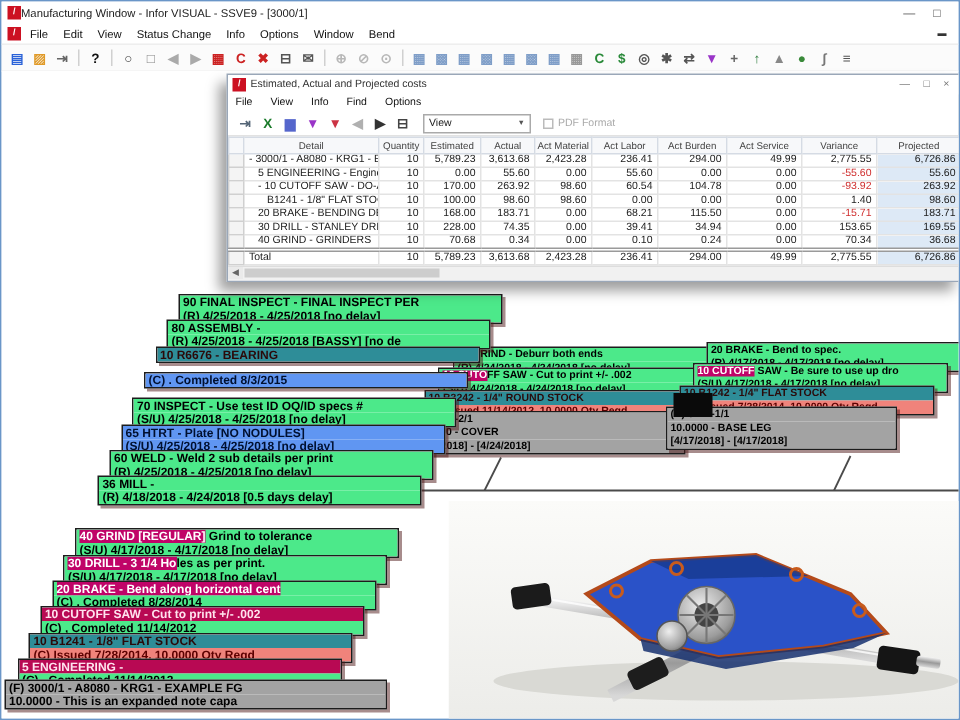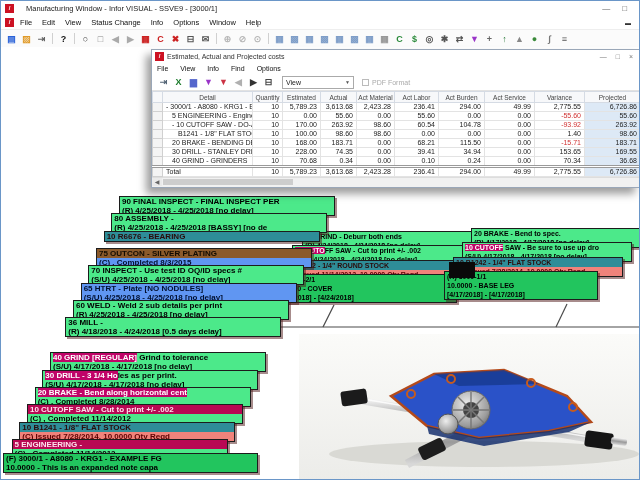--- a/index.html
+++ b/index.html
@@ -2,21 +2,21 @@
 <html><head>
 <meta charset="utf-8">
 <style>
   html,body{margin:0;padding:0;background:#9a9a9a;}
   .window{width:640px;height:480px;position:relative;background:#ffffff;border:1px solid #6a96c8;
           box-sizing:border-box;font-family:"Liberation Sans",sans-serif;overflow:hidden;}
   
   .titlebar{height:15px;display:flex;align-items:center;padding:0 4px;background:#fff;}
   .logo{width:9px;height:9px;background:#cc1122;color:#fff;font-size:6px;line-height:9px;
         text-align:center;font-weight:bold;flex:0 0 auto;}
-  .title-text{font-size:7.5px;color:#222;margin-left:12px;flex:1;white-space:nowrap;overflow:hidden;}
+  .title-text{font-size:7.5px;color:#222;margin-left:0;flex:1;white-space:nowrap;overflow:hidden;}
   .tb-btns{display:flex;gap:12px;font-size:8px;color:#555;margin-right:8px;}
   .tb-btns span{cursor:default;}
   .menubar{height:13px;display:flex;align-items:center;padding:0 4px;background:#fff;}
   .menubar .logo{margin-right:6px;}
   .mi{font-size:7.5px;color:#111;margin-right:10px;white-space:nowrap;}
   .mdi-restore{margin-left:auto;font-size:6px;color:#333;margin-right:4px;}
   .toolbar{height:17px;display:flex;align-items:center;padding:0 3px;background:#fbfbfb;
            border-top:1px solid #eee;border-bottom:1px solid #d9d9d9;}
   .ticon{width:15px;height:14px;font-size:9px;line-height:14px;text-align:center;font-weight:bold;
          flex:0 0 auto;overflow:hidden;}
@@ -55,21 +55,21 @@
   .card{position:absolute;border:1px solid #1c1c1c;box-shadow:2px 2px 0 rgba(80,25,25,.5);
         font-weight:bold;overflow:hidden;background:#fff;}
   .cline{padding:0 2px;white-space:nowrap;overflow:hidden;}
   .c-green{background:#4ce98a;color:#000;}
   .c-teal{background:#2e8d98;color:#2b0a0a;}
   .c-salmon{background:#f0837b;color:#5d0000;}
   .c-brown{background:#8b5a2b;color:#120b00;}
   .c-blue{background:#6096f2;color:#001030;}
   .c-yellow{background:#f7f768;color:#000;}
   .c-crimson{background:#b80953;color:#ffe3ee;}
-  .c-gray{background:#22c55e;color:#000;}
+  .c-gray{background:#a3a3a3;color:#000;}
   .hl{background:#c00468;color:#fff;}
   .blackbox{position:absolute;left:448px;top:261px;width:26px;height:16px;background:#0a0a0a;z-index:35;}
   .connectors{position:absolute;left:0;top:0;width:640px;height:480px;z-index:2;pointer-events:none;}
   .render3d{position:absolute;left:298px;top:333px;z-index:1;}
 </style>
 </head>
 <body>
 
 <div class="window">
 
@@ -85,21 +85,21 @@
   <div class="menubar">
     <div class="logo">/</div>
     <div id="main-menu" style="display:flex;align-items:center;">
         <span class="mi">File</span>
         <span class="mi">Edit</span>
         <span class="mi">View</span>
         <span class="mi">Status Change</span>
         <span class="mi">Info</span>
         <span class="mi">Options</span>
         <span class="mi">Window</span>
-        <span class="mi">Help</span>
+        <span class="mi">Bend</span>
       </div>
     <span class="mdi-restore">▬</span>
   </div>
 
   <div class="toolbar" id="main-toolbar">
       <div class="ticon" style="color: rgb(42, 98, 216);">▤</div>
       <div class="ticon" style="color: rgb(224, 154, 40);">▨</div>
       <div class="ticon" style="color: rgb(102, 102, 102);">⇥</div>
       <div class="tsep"></div>
       <div class="ticon" style="color: rgb(17, 17, 17);">?</div>
@@ -379,21 +379,20 @@
       <div class="cline c-green" style="line-height: 9px; height: 9px;">(R) 4/25/2018 - 4/25/2018 [no delay]</div>
     </div>
     <div class="card" style="left: 110.33px; top: 212.35px; width: 214px; font-size: 8px; z-index: 11;">
       <div class="cline c-green" style="line-height: 9px; height: 9px;">80 ASSEMBLY -</div>
       <div class="cline c-green" style="line-height: 9px; height: 9px;">(R) 4/25/2018 - 4/25/2018 [BASSY] [no de</div>
     </div>
     <div class="card" style="left: 102.66px; top: 229.7px; width: 214px; font-size: 8px; z-index: 12;">
       <div class="cline c-teal" style="line-height: 9px; height: 9px;">10 R6676 - BEARING</div>
     </div>
     <div class="card" style="left: 94.99px; top: 247.05px; width: 214px; font-size: 8px; z-index: 13;">
-      <div class="cline c-brown" style="line-height: 9px; height: 9px;">75 OUTCON - SILVER PLATING</div>
       <div class="cline c-blue" style="line-height: 9px; height: 9px;">(C) . Completed 8/3/2015</div>
     </div>
     <div class="card" style="left: 87.32px; top: 264.4px; width: 214px; font-size: 8px; z-index: 14;">
       <div class="cline c-green" style="line-height: 9px; height: 9px;">70 INSPECT - Use test ID OQ/ID specs #</div>
       <div class="cline c-green" style="line-height: 9px; height: 9px;">(S/U) 4/25/2018 - 4/25/2018 [no delay]</div>
     </div>
     <div class="card" style="left: 79.65px; top: 281.75px; width: 214px; font-size: 8px; z-index: 15;">
       <div class="cline c-blue" style="line-height: 9px; height: 9px;">65 HTRT - Plate [NO NODULES]</div>
       <div class="cline c-blue" style="line-height: 9px; height: 9px;">(S/U) 4/25/2018 - 4/25/2018 [no delay]</div>
     </div>

